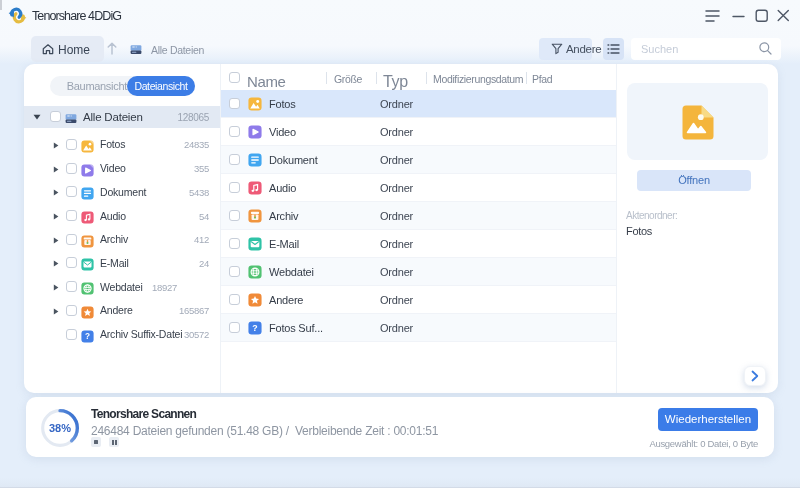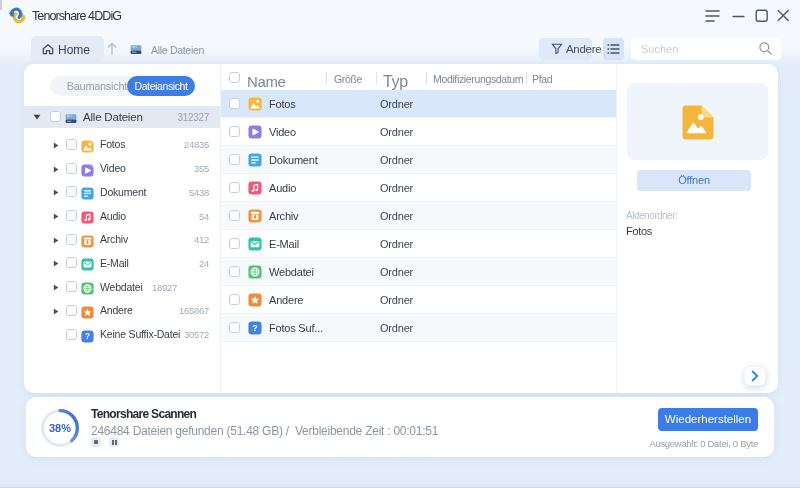--- a/index.html
+++ b/index.html
@@ -91,21 +91,21 @@
   </svg>
 <span class="cb" style="left:50px;top:111px;"></span>
 <div class="abs" style="left:64px;top:111px;"><svg width="14" height="13" viewBox="0 0 14 13">
       <rect x="1.6" y="2.2" width="10.8" height="5.6" rx="1.2" fill="#7FA8E0"></rect>
       <rect x="3.2" y="3.4" width="2.6" height="1.1" rx="0.4" fill="#fff" opacity="0.85"></rect>
       <rect x="6.6" y="3.4" width="1.2" height="1.1" rx="0.4" fill="#fff" opacity="0.85"></rect>
       <rect x="1.6" y="7.6" width="10.8" height="3.3" rx="1" fill="#3A4A6B"></rect>
       <rect x="3" y="8.7" width="4.4" height="1" rx="0.5" fill="#9DB3D6"></rect>
     </svg></div>
 <div class="abs" style="left:83px;top:111px;font-size:11.5px;letter-spacing:-0.2px;color:#333b47;">Alle Dateien</div>
-<div class="abs" style="left:120px;top:112px;width:89px;text-align:right;font-size:10px;letter-spacing:-0.3px;color:#9aa3b1;">312327</div>
+<div class="abs" style="left:120px;top:112px;width:89px;text-align:right;font-size:10px;letter-spacing:-0.3px;color:#9aa3b1;">128065</div>
 <svg class="abs" style="left:53px;top:141.9px;" width="6" height="7" viewBox="0 0 6 7">
     <path d="M0.8 0.5 V6.5 L5.4 3.5 Z" fill="#4a5460"></path>
   </svg>
 <span class="cb" style="left:66px;top:138.9px;"></span>
 <div class="abs" style="left:81px;top:138.9px;"><svg width="13" height="13" viewBox="0 0 13 13">
       <rect x="0.4" y="0.4" width="12.2" height="12.2" rx="3" fill="#F6B73E"></rect>
       <path d="M8.6 0.4 h2.5 a1.5 1.5 0 0 1 1.5 1.5 v2.5 z" fill="#fff" opacity="0.42"></path>
       <circle cx="9" cy="4.2" r="1.35" fill="#fff"></circle>
       <path d="M2.1 10.6 L5.2 5.5 L7.5 9.1 L8.8 7.3 L10.9 10.6 Z" fill="#fff"></path>
     </svg></div>
@@ -190,21 +190,21 @@
       <rect x="0.4" y="0.4" width="12.2" height="12.2" rx="3" fill="#F08A38"></rect>
       <path d="M6.5 2.7 L7.6 5.2 L10.3 5.5 L8.3 7.3 L8.9 10 L6.5 8.6 L4.1 10 L4.7 7.3 L2.7 5.5 L5.4 5.2 Z" fill="#fff"></path>
     </svg></div>
 <div class="abs" style="left:100px;top:304.4px;font-size:10.5px;letter-spacing:-0.2px;color:#39414d;">Andere</div>
 <div class="abs" style="left:120px;top:305.4px;width:89px;text-align:right;font-size:9.5px;letter-spacing:-0.3px;color:#a2aab8;">165867</div>
 <span class="cb" style="left:66px;top:328.6px;"></span>
 <div class="abs" style="left:81px;top:328.6px;"><svg width="13" height="13" viewBox="0 0 13 13">
       <rect x="0.4" y="0.4" width="12.2" height="12.2" rx="3" fill="#4380E8"></rect>
       <text x="6.5" y="9.4" font-family="Liberation Sans, sans-serif" font-size="8.2" font-weight="bold" fill="#fff" text-anchor="middle">?</text>
     </svg></div>
-<div class="abs" style="left:100px;top:328.1px;font-size:10.5px;letter-spacing:-0.2px;color:#39414d;">Keine Suffix-Datei</div>
+<div class="abs" style="left:100px;top:328.1px;font-size:10.5px;letter-spacing:-0.2px;color:#39414d;">Archiv Suffix-Datei</div>
 <div class="abs" style="left:120px;top:329.1px;width:89px;text-align:right;font-size:9.5px;letter-spacing:-0.3px;color:#a2aab8;">30572</div>
 
 <span class="cb" style="left:229px;top:72px;"></span>
 <div class="abs" style="left:247px;top:73px;font-size:15px;letter-spacing:-0.35px;color:#7e8796;">Name</div>
 <div class="abs" style="left:334px;top:72.5px;font-size:10.5px;letter-spacing:-0.35px;color:#7e8796;">Größe</div>
 <div class="abs" style="left:383px;top:72.5px;font-size:16px;letter-spacing:-0.35px;color:#7e8796;">Typ</div>
 <div class="abs" style="left:433px;top:72.5px;font-size:10.5px;letter-spacing:-0.35px;color:#7e8796;">Modifizierungsdatum</div>
 <div class="abs" style="left:532px;top:72.5px;font-size:10.5px;letter-spacing:-0.35px;color:#7e8796;">Pfad</div>
 <div class="abs" style="left:326px;top:72px;width:1px;height:12px;background:#dde3eb;"></div>
 <div class="abs" style="left:376px;top:72px;width:1px;height:12px;background:#dde3eb;"></div>

